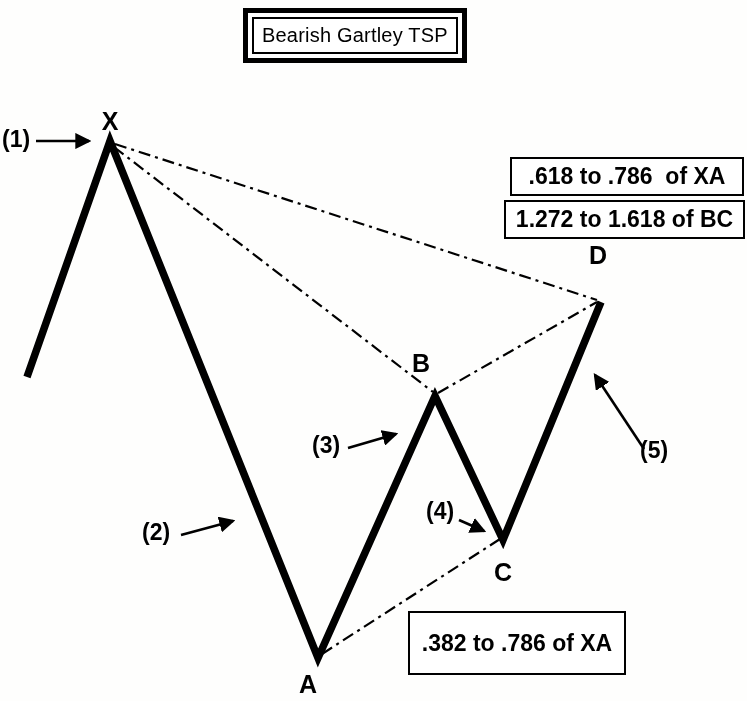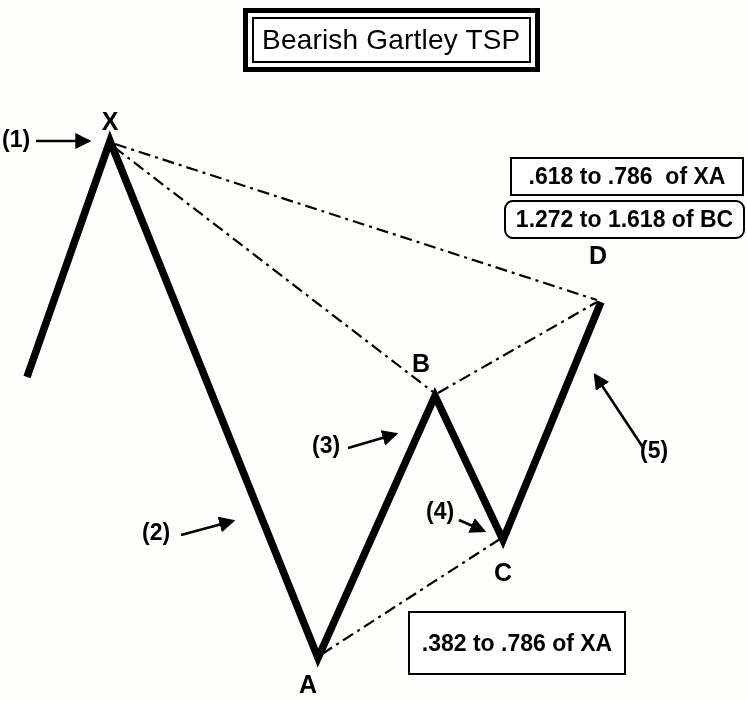--- a/index.html
+++ b/index.html
@@ -11,21 +11,21 @@
   }
   svg.lines { position:absolute; left:0; top:0; width:747px; height:701px; }
 
   
   .title-outer {
     position:absolute; left:243px; top:8px;
     border:5px solid #000; padding:4px; background:#fff;
   }
   .title-inner {
     border:2px solid #000; padding:5px 8px;
-    font-size:28px; font-weight:500; letter-spacing:0.2px;
+    font-size:20px; font-weight:500; letter-spacing:0.2px;
     white-space:pre;
   }
 
   
   .fib {
     position:absolute; border:2px solid #000; background:#fff;
     display:flex; align-items:center; justify-content:center;
     font-weight:700; font-size:23px; white-space:pre; line-height:1.15;
     box-sizing:border-box; text-align:center;
   }
@@ -67,21 +67,21 @@
   </svg>
 
   <div class="title-outer">
     <div class="title-inner">Bearish Gartley TSP</div>
   </div>
 
   <div class="fib" style="left:510px; top:157px; width:234px; height:39px;">
     <span>.618 to .786  of XA</span>
   </div>
 
-  <div class="fib" style="left:504px; top:200px; width:241px; height:39px;border-radius:9px;">
+  <div class="fib" style="left:504px; top:200px; width:241px; height:39px;">
     <span>1.272 to 1.618 of BC</span>
   </div>
 
 
   <div class="fib fib-col" style="left:408px; top:611px; width:218px; height:64px;">
     <span>.382 to .786 of XA</span>
   </div>
 
   <div class="pt" style="left:110px; top:107px;">X</div>
   <div class="pt" style="left:308px; top:670px;">A</div>

